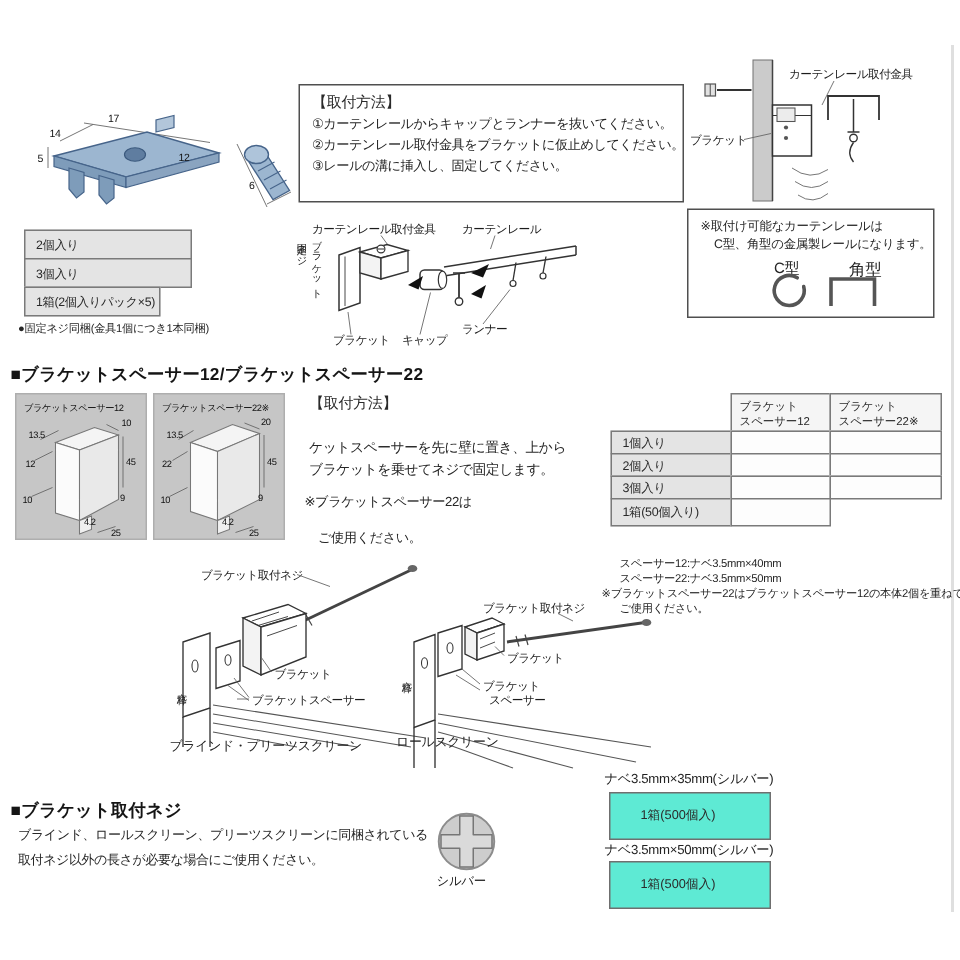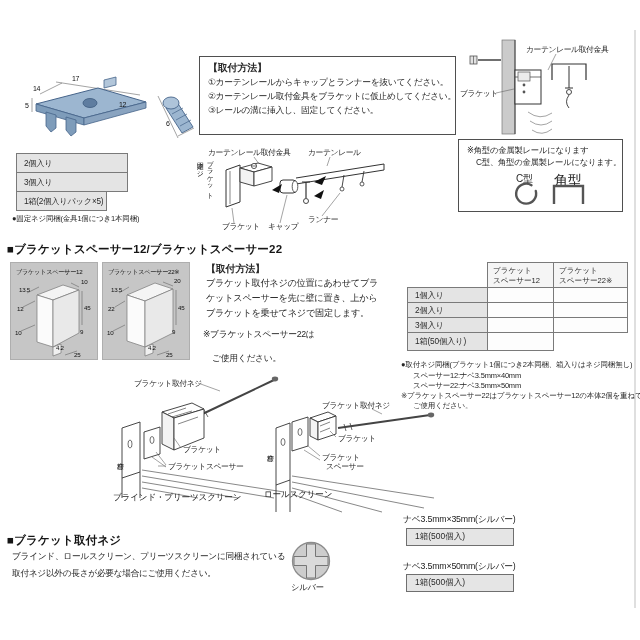--- a/index.html
+++ b/index.html
@@ -7,26 +7,26 @@
   body{background:#fff;font-family:"Liberation Sans","DejaVu Sans",sans-serif;color:#2a2a2a}
   #page{position:relative;width:640px;height:640px;background:#ffffff;overflow:hidden}
   .abs{position:absolute}
   .sec-title{position:absolute;font-size:11.5px;font-weight:bold;letter-spacing:.2px;color:#151515;white-space:nowrap}
   .vtext{position:absolute;writing-mode:vertical-rl;text-orientation:upright;font-size:6.8px;letter-spacing:.5px;color:#222;line-height:1;white-space:nowrap}
   .cell{position:absolute;border:1px solid #7a7a7a;background:#e4e4e4;font-size:8.2px;letter-spacing:-.2px;display:flex;align-items:center;padding-left:7px;white-space:nowrap}
   .dcell{position:absolute;border:1px solid #7a7a7a;background:#fdfdfd}
   .hcell{position:absolute;border:1px solid #7a7a7a;background:#f5f5f5;font-size:7.6px;line-height:9.5px;padding:3px 0 0 5px;white-space:nowrap}
   .note-sm{position:absolute;font-size:7.5px;letter-spacing:-.2px;color:#262626;white-space:nowrap}
   .bbox{position:absolute;border:1px solid #4f4f4f;background:#fff}
-  .howto-title{font-size:10px;font-weight:bold;letter-spacing:-.2px;white-space:nowrap}
+  .howto-title{font-size:10px;font-weight:normal;letter-spacing:-.2px;white-space:nowrap}
   .step{font-size:8.8px;letter-spacing:-.35px;white-space:nowrap;color:#262626}
   .body-line{position:absolute;font-size:9.2px;letter-spacing:-.3px;white-space:nowrap;color:#262626}
   .caption{position:absolute;font-size:8.6px;letter-spacing:-.2px;white-space:nowrap;color:#222}
   .panel{position:absolute;width:88px;height:98px;background:#c6c6c6;border:1px solid #aeaeae}
-  .packbox{position:absolute;width:108px;height:18px;border:1px solid #6f6f6f;background:#e5e5e5;font-size:8.5px;display:flex;align-items:center;padding-left:8px;white-space:nowrap}
+  .packbox{position:absolute;width:108px;height:32px;border:1px solid #6f6f6f;background:#5eead4;font-size:8.5px;display:flex;align-items:center;padding-left:20px;white-space:nowrap}
   .prodname{position:absolute;font-size:8.8px;letter-spacing:-.2px;white-space:nowrap;color:#222}
   .dl{font-size:7.8px;fill:#1c1c1c;letter-spacing:-.4px}
   .dim{font-size:6.2px;fill:#111;letter-spacing:-.3px}
   .dimB{font-size:7px;fill:#111}
   svg{position:absolute;overflow:visible}
   .ln{stroke:#333;fill:none}
   .thin{stroke:#666;stroke-width:.6;fill:none}
 </style>
 </head>
 <body>
@@ -153,24 +153,24 @@
     <g>
       <path d="M72,76 q12,9 24,1" class="thin" stroke="#888"></path>
       <path d="M74,85 q11,8 22,0" class="thin" stroke="#888"></path>
       <path d="M76,94 q10,7 20,-1" class="thin" stroke="#888"></path>
     </g>
     <text class="dl" x="4" y="60">ブラケット</text>
     <line x1="40" y1="57" x2="58" y2="53" class="thin"></line>
   </svg>
 
   <div class="bbox" style="left:458px;top:139px;width:165px;height:73px">
-    <div class="note-sm" style="left:8px;top:5px;font-size:8.3px">※角型の金属製レールになります</div>
+    <div class="note-sm" style="left:8px;top:5px;font-size:8.3px">※取付け可能なカーテンレールは</div>
     <div class="note-sm" style="left:17px;top:17px;font-size:8.3px">C型、角型の金属製レールになります。</div>
     <div class="note-sm" style="left:57px;top:32px;font-size:10px">C型</div>
-    <div class="note-sm" style="left:95px;top:32px;font-size:14px">角型</div>
+    <div class="note-sm" style="left:107px;top:32px;font-size:11px">角型</div>
     <svg style="left:50px;top:43px" width="85" height="24" viewBox="0 0 85 24">
       <path d="M22.5,2.2 A10,10 0 1 0 26.8,8.0" fill="none" stroke="#555" stroke-width="2.4" stroke-linecap="round"></path>
       <path d="M45,21 V3 H74 V21" fill="none" stroke="#555" stroke-width="2.4"></path>
     </svg>
   </div>
 
   <div class="sec-title" style="left:7px;top:242px">■ブラケットスペーサー12/ブラケットスペーサー22</div>
 
   <div class="panel" style="left:10px;top:262px">
     <svg style="left:0;top:0" width="88" height="98" viewBox="0 0 88 98">
@@ -218,21 +218,20 @@
       <text class="dim" x="5" y="48">22</text>
       <text class="dim" x="75" y="47">45</text>
       <text class="dim" x="4" y="72">10</text>
       <text class="dim" x="69" y="71">9</text>
       <text class="dim" x="45" y="87">4.2</text>
       <text class="dim" x="63" y="94">25</text>
     </svg>
   </div>
 
   <div class="howto-title" style="position:absolute;left:206px;top:262px">【取付方法】</div>
-  <div class="body-line" style="left:206px;top:277px">ブラケット取付ネジの位置にあわせてブラ</div>
   <div class="body-line" style="left:206px;top:307px">ブラケットを乗せてネジで固定します。</div>
   <div class="body-line" style="left:206px;top:292px">ケットスペーサーを先に壁に置き、上から</div>
   <div class="body-line" style="left:203px;top:329px;font-size:8.8px">※ブラケットスペーサー22は</div>
   <div class="body-line" style="left:212px;top:353px;font-size:8.8px">ご使用ください。</div>
 
   <div>
     <div class="hcell" style="left:487px;top:262px;width:67px;height:26px">
       <div>ブラケット</div>
       <div>スペーサー12</div>
     </div>
@@ -246,21 +245,20 @@
     <div class="cell" style="left:407px;top:302px;width:81px;height:16px;font-size:8.3px">2個入り</div>
     <div class="dcell" style="left:487px;top:302px;width:67px;height:16px"></div>
     <div class="dcell" style="left:553px;top:302px;width:75px;height:16px"></div>
     <div class="cell" style="left:407px;top:317px;width:81px;height:16px;font-size:8.3px">3個入り</div>
     <div class="dcell" style="left:487px;top:317px;width:67px;height:16px"></div>
     <div class="dcell" style="left:553px;top:317px;width:75px;height:16px"></div>
     <div class="cell" style="left:407px;top:332px;width:81px;height:19px;font-size:8.3px">1箱(50個入り)</div>
     <div class="dcell" style="left:487px;top:332px;width:67px;height:19px"></div>
   </div>
 
-  <div class="note-sm" style="left:401px;top:360px">●取付ネジ同梱(ブラケット1個につき2本同梱、箱入りはネジ同梱無し)</div>
   <div class="note-sm" style="left:413px;top:371px">スペーサー12:ナベ3.5mm×40mm</div>
   <div class="note-sm" style="left:413px;top:381px">スペーサー22:ナベ3.5mm×50mm</div>
   <div class="note-sm" style="left:401px;top:391px">※ブラケットスペーサー22はブラケットスペーサー12の本体2個を重ねて</div>
   <div class="note-sm" style="left:413px;top:401px">ご使用ください。</div>
 
   <svg style="left:98px;top:372px" width="190" height="126" viewBox="0 0 190 126">
     <text class="dl" x="36" y="14">ブラケット取付ネジ</text>
     <line x1="100" y1="11" x2="122" y2="19" class="thin"></line>
     <g>
       <line x1="176" y1="8" x2="96" y2="46" stroke="#444" stroke-width="2"></line>

